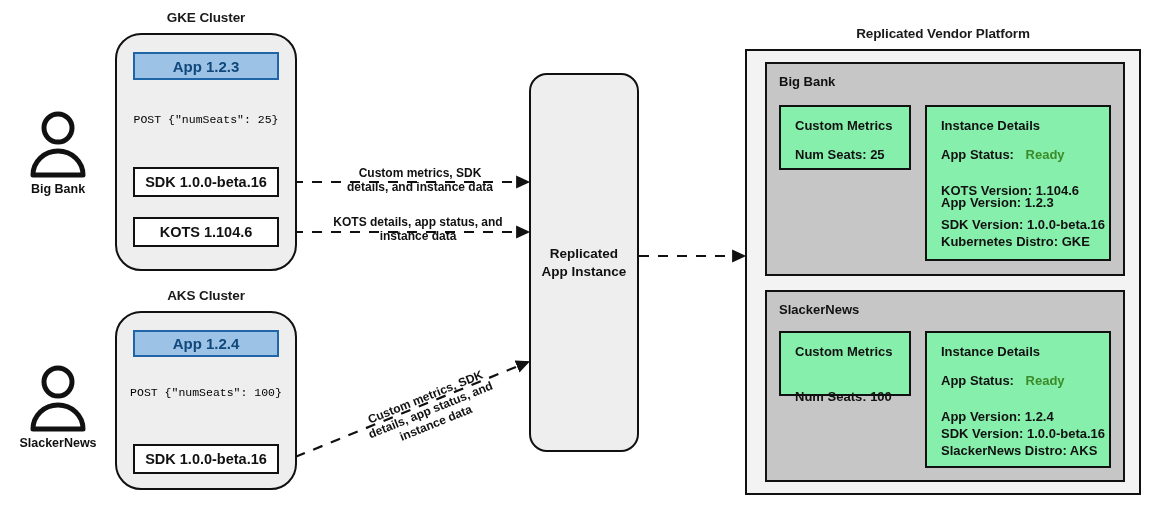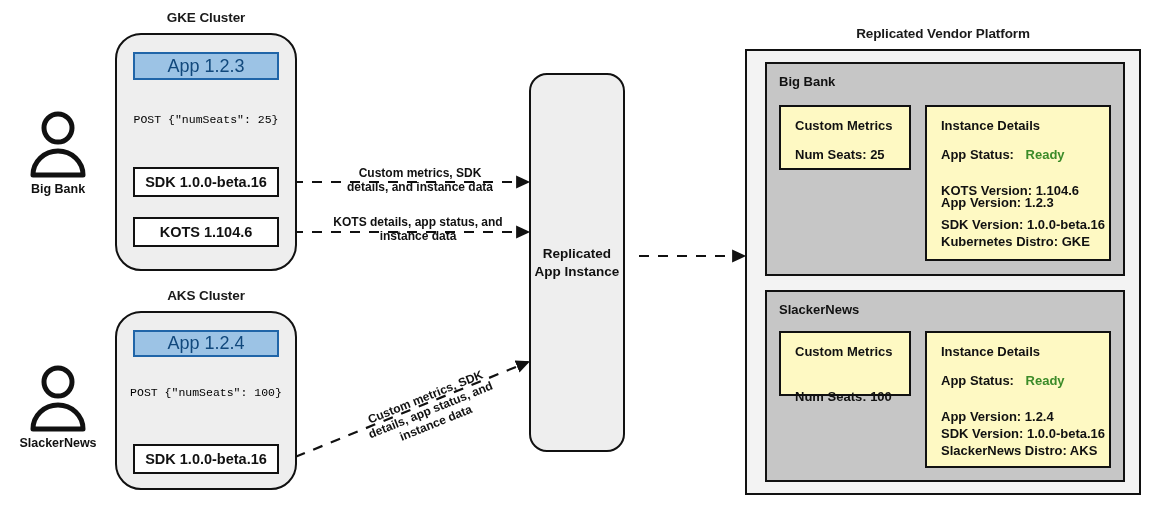--- a/index.html
+++ b/index.html
@@ -54,22 +54,22 @@
   }
 
   
   .app-box {
     background: #9cc3e5;
     border: 2px solid #2065a8;
     box-sizing: border-box;
     display: flex;
     align-items: center;
     justify-content: center;
-    font-size: 18px;
-    font-weight: normal;
+    font-size: 15px;
+    font-weight: bold;
     color: #11487c;
   }
   .white-box {
     background: #ffffff;
     border: 2.5px solid #111;
     box-sizing: border-box;
     display: flex;
     align-items: center;
     justify-content: center;
     font-size: 14.5px;
@@ -104,21 +104,21 @@
     background: #c6c6c6;
     border: 2.5px solid #111;
     box-sizing: border-box;
   }
   .tenant-name {
     font-size: 13px;
     font-weight: bold;
     color: #111;
   }
   .panel {
-    background: #fef9c3;
+    background: #86efac;
     border: 2.5px solid #111;
     box-sizing: border-box;
   }
   .panel-head {
     font-size: 13px;
     font-weight: bold;
     color: #111;
     white-space: nowrap;
   }
   .panel-line {
@@ -217,21 +217,21 @@
   <div class="abs mono" style="left:109px; top:386px; width:194px;">POST {"numSeats": 100}</div>
 
   <div class="abs white-box" style="left:133px; top:444px; width:146px; height:30px;">SDK 1.0.0-beta.16</div>
 
   <div class="abs rot" style="left:330px; top:428px; transform:rotate(-22deg);">
     <div class="edge-label" style="width:200px; white-space:pre-line; text-align:center;">Custom metrics, SDK
 details, app status, and
 instance data</div>
   </div>
 
-  <div class="abs service" style="left:529px; top:73px; width:96px; height:379px;">
+  <div class="abs service" style="left:529px; top:73px; width:110px; height:379px;">
     <div>
       <div>Replicated</div>
       <div>App Instance</div>
     </div>
   </div>
 
   <div class="abs ttl" style="left:745px; top:26px; width:396px;">Replicated Vendor Platform</div>
 
   <div class="abs platform" style="left:745px; top:49px; width:396px; height:446px;"></div>
 

